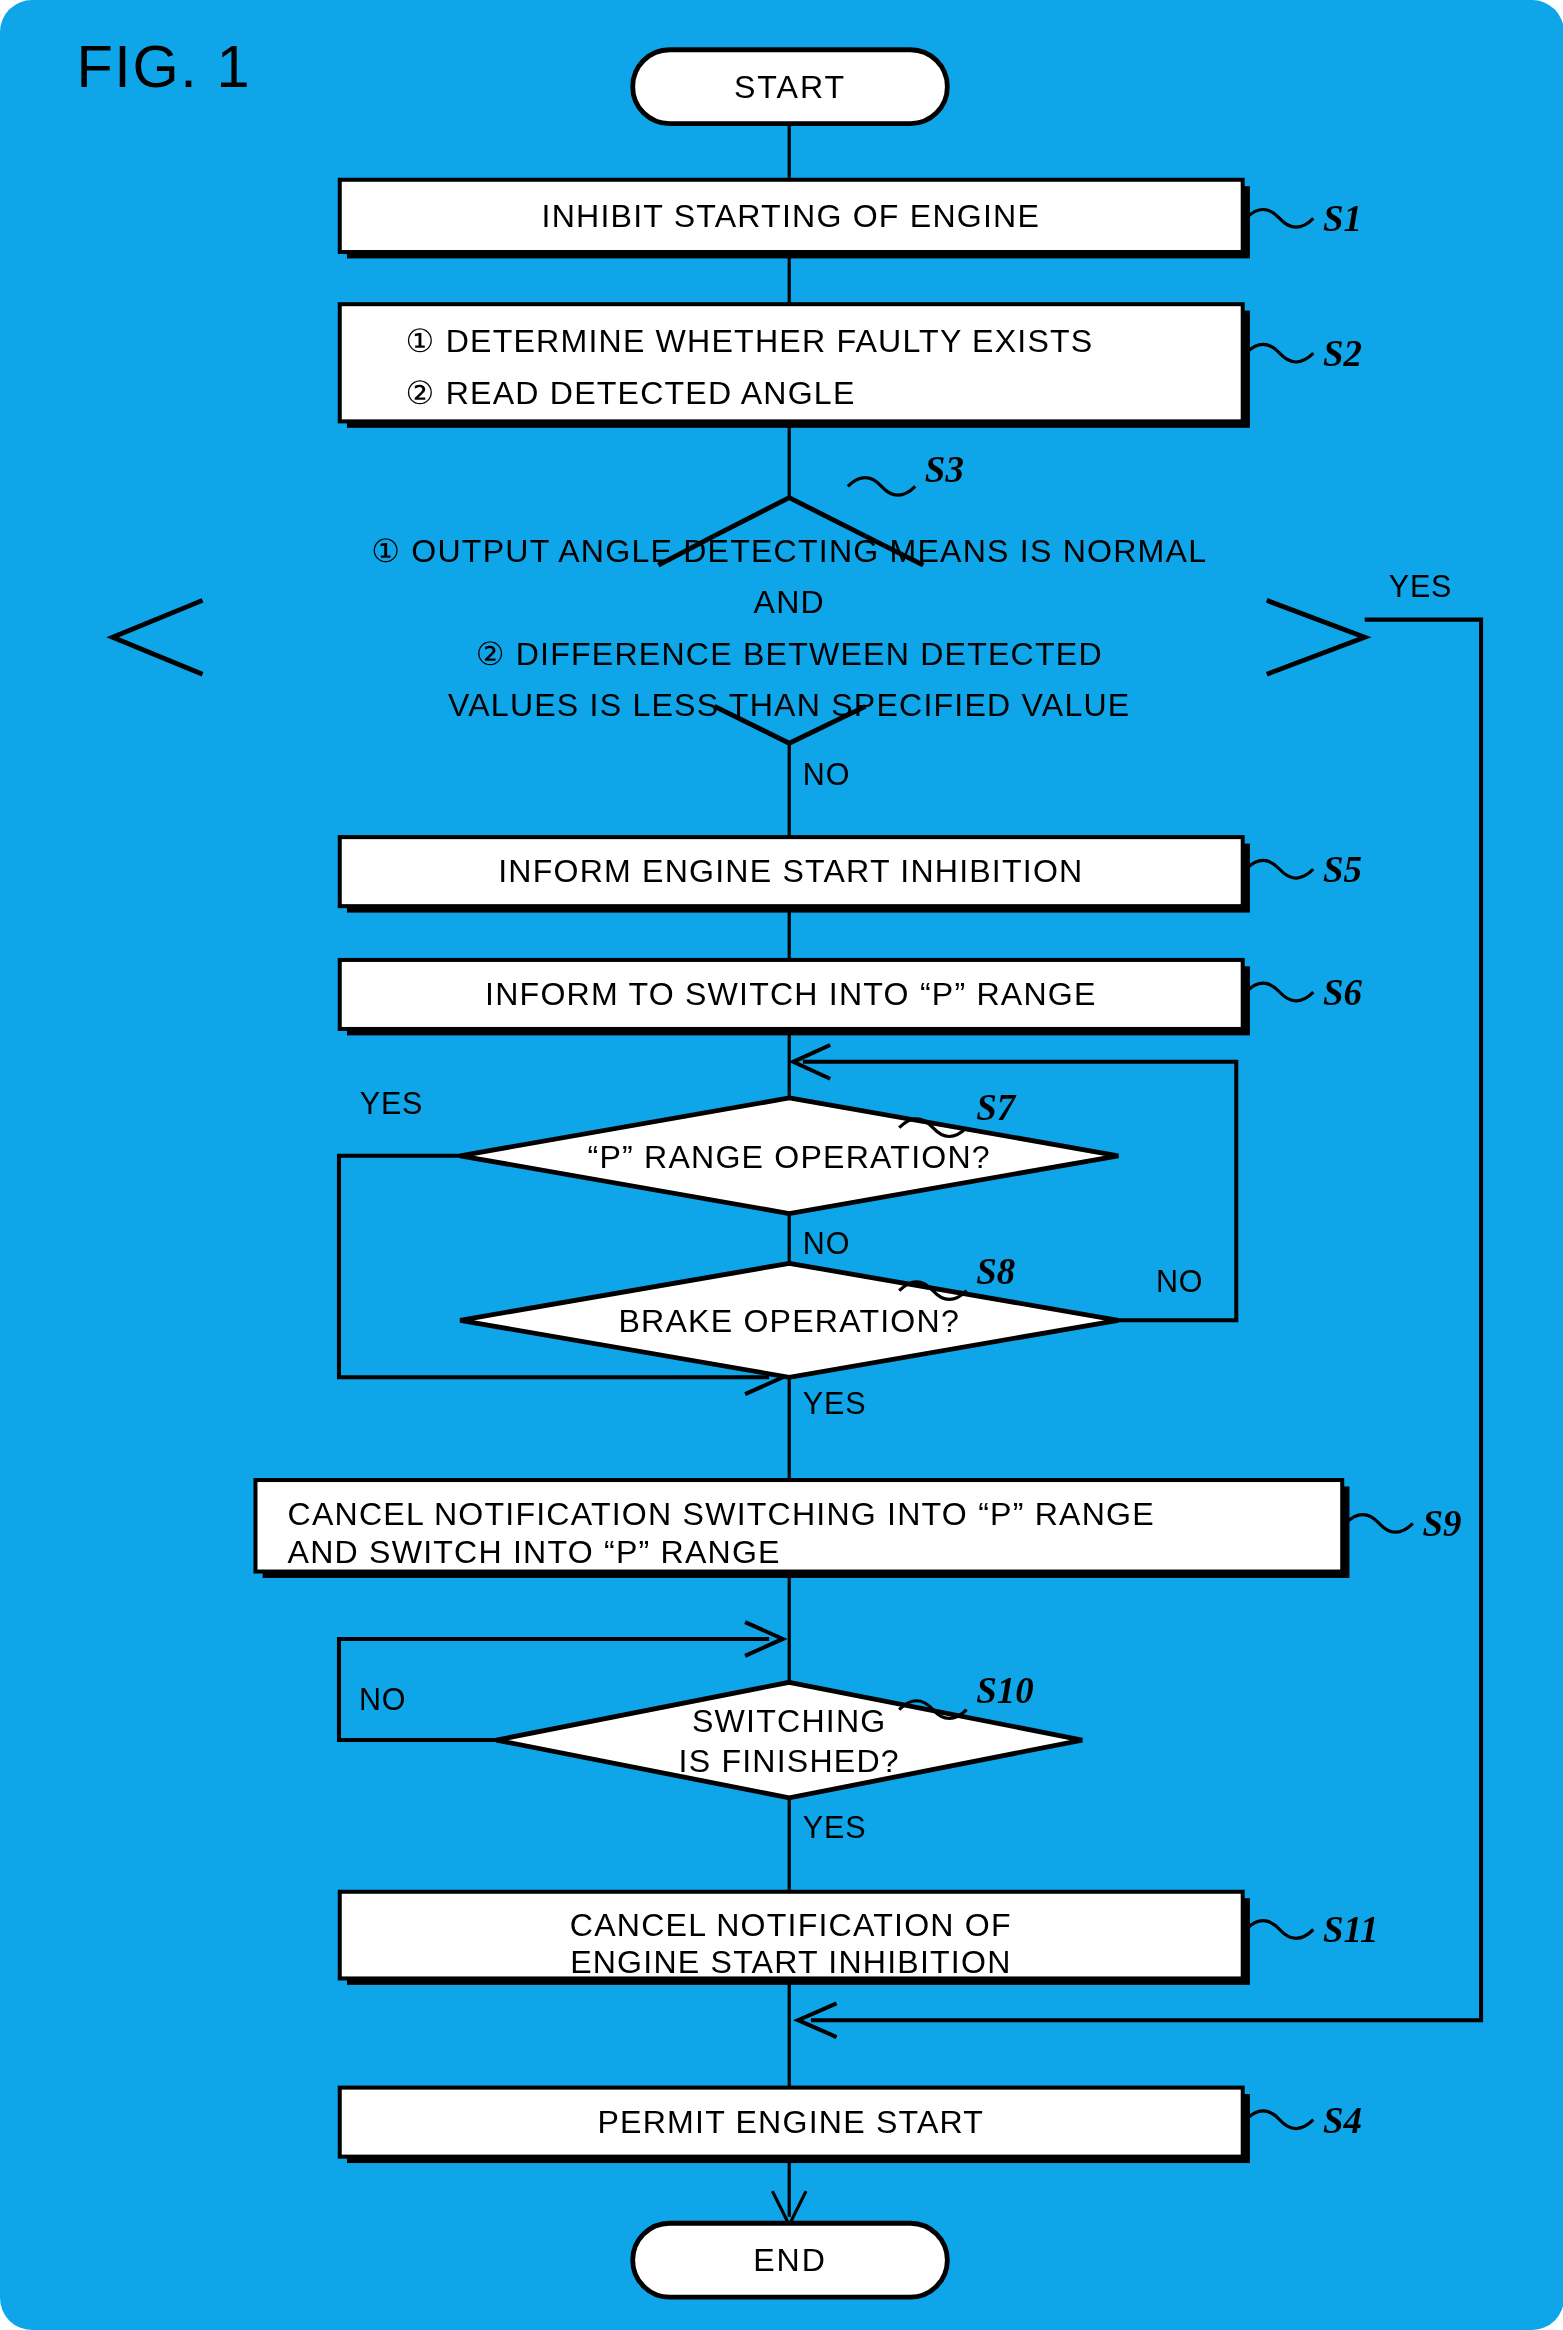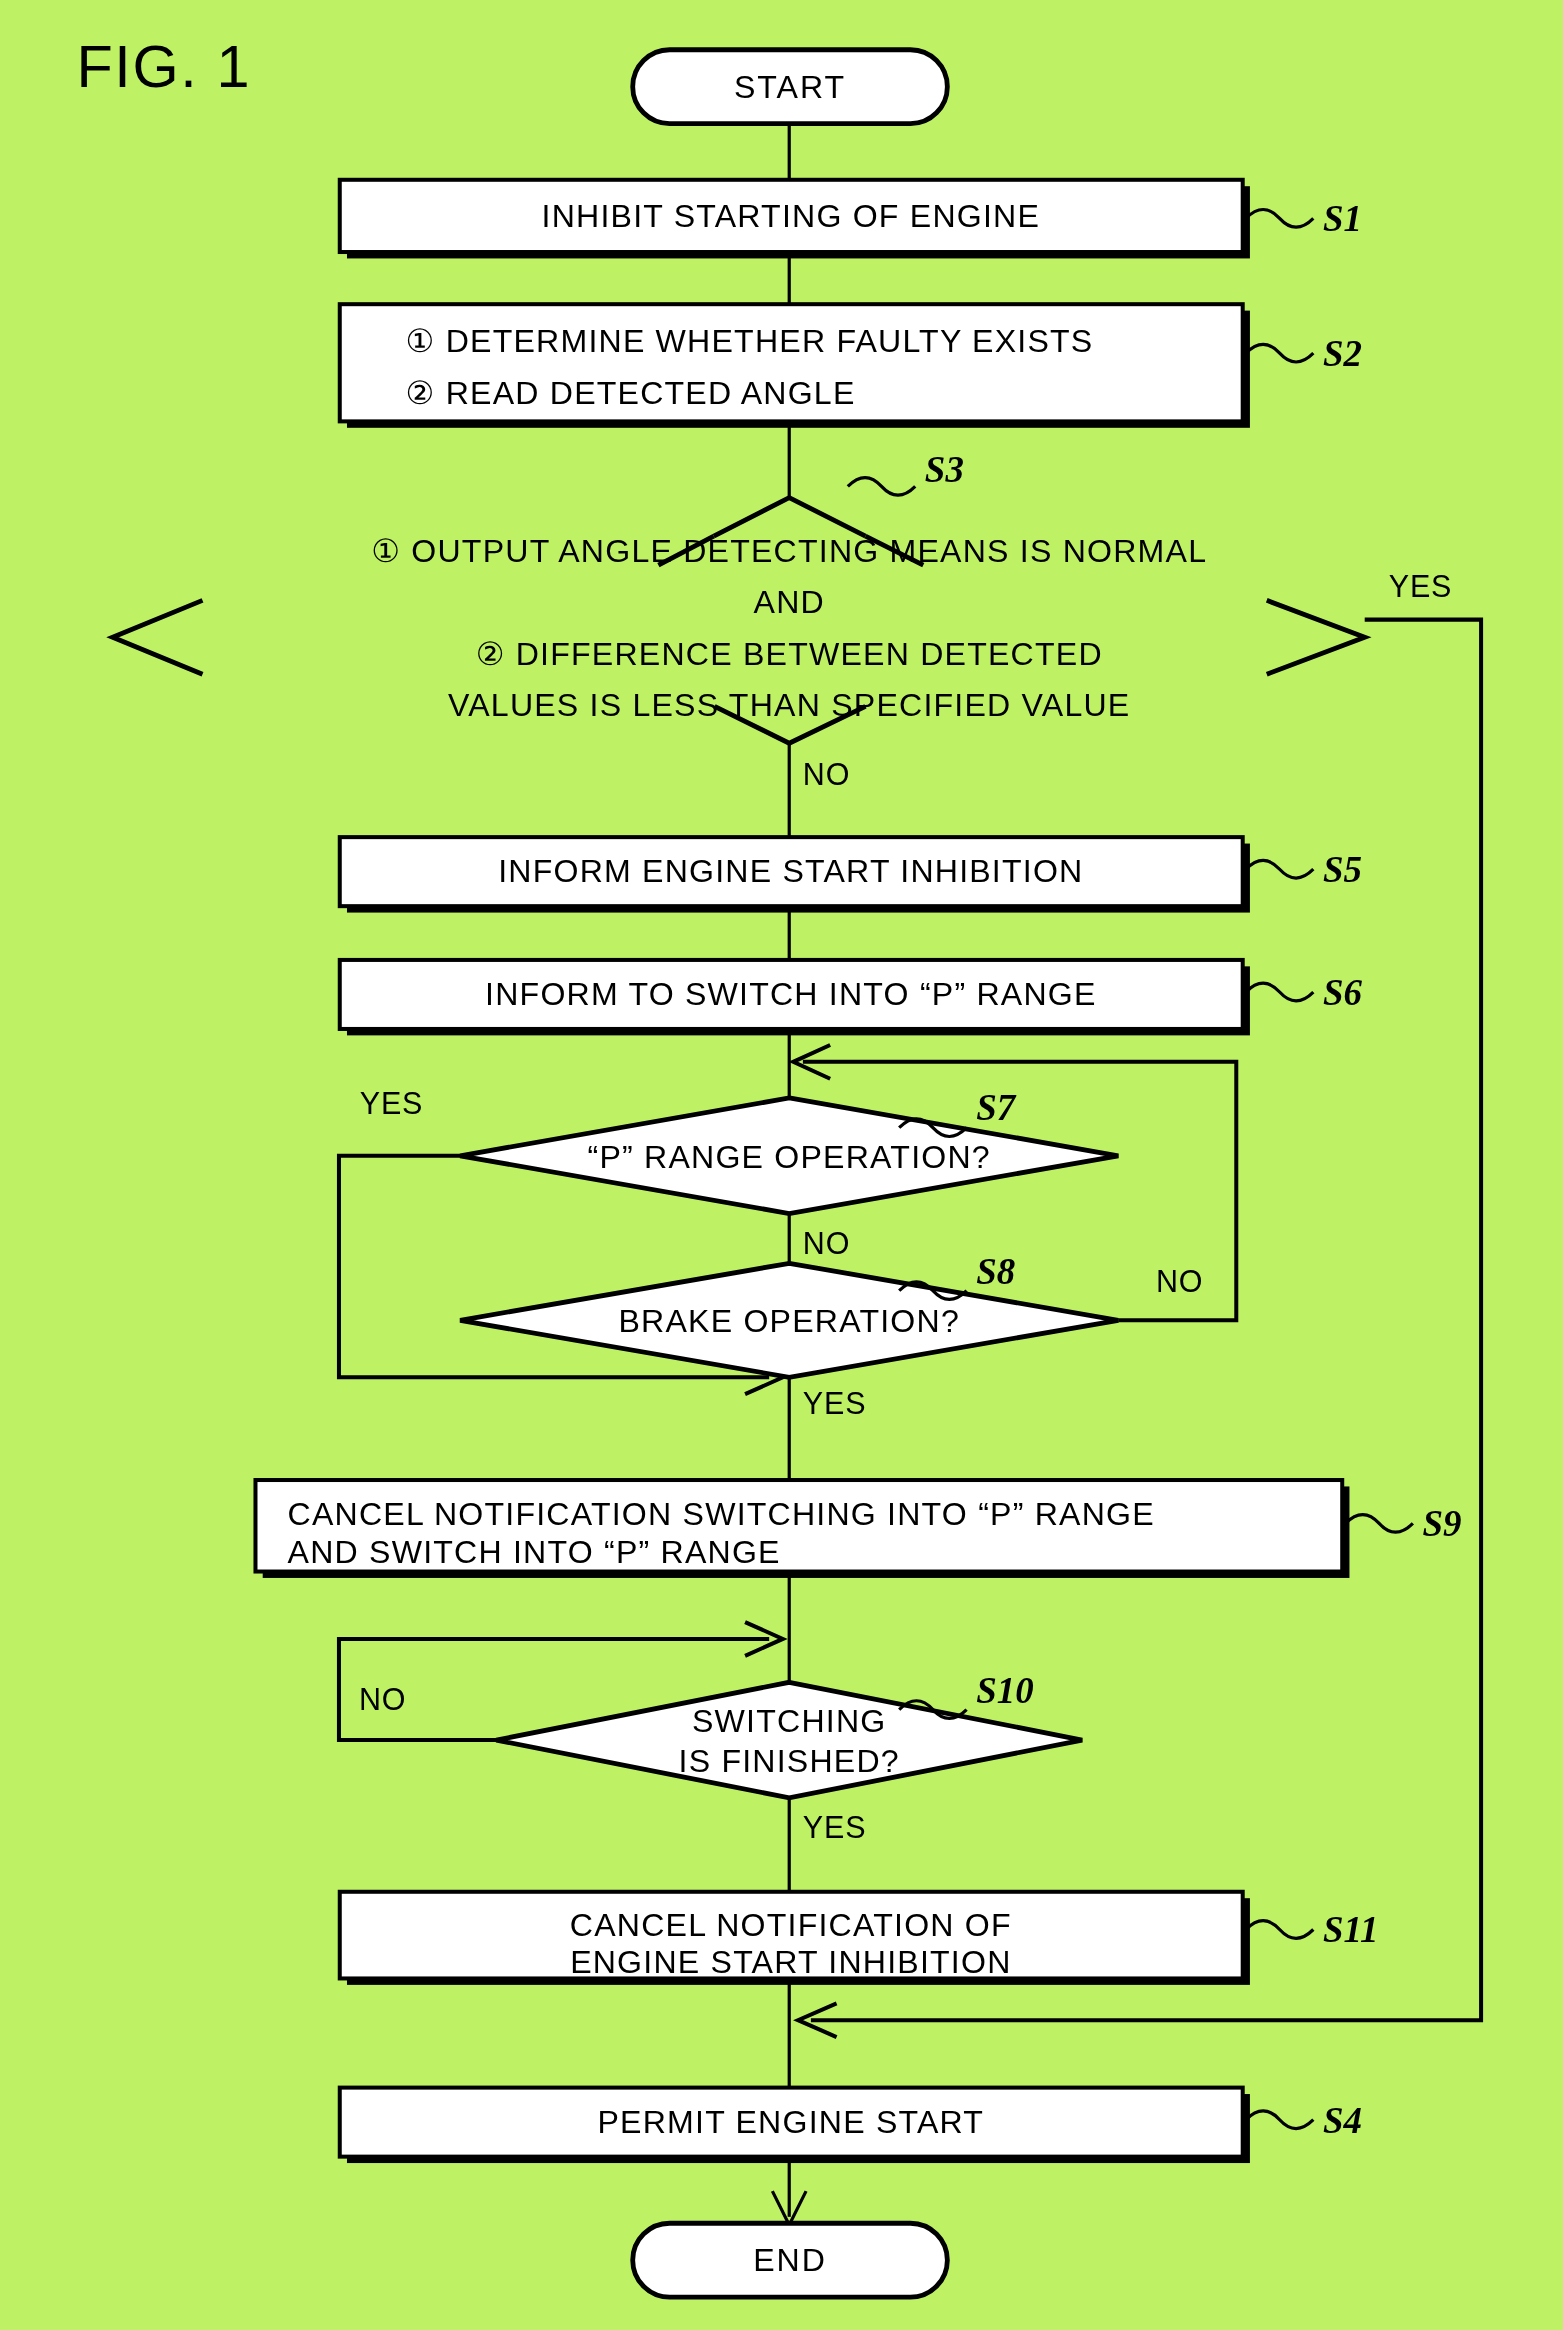--- a/index.html
+++ b/index.html
@@ -5,23 +5,24 @@
 <style>
   html, body {
     margin: 0;
     padding: 0;
     background: #ffffff;
   }
   #page {
     position: relative;
     width: 1564px;
     height: 2330px;
-    background: #bef264;
+    background: #0ea5e9;
     font-family: "Liberation Sans", sans-serif;
     overflow: hidden;
+    border-radius: 32px;
   }
   #fig-svg {
     position: absolute;
     left: 0;
     top: 0;
     width: 1564px;
     height: 2330px;
   }
   
   .fig-label {

